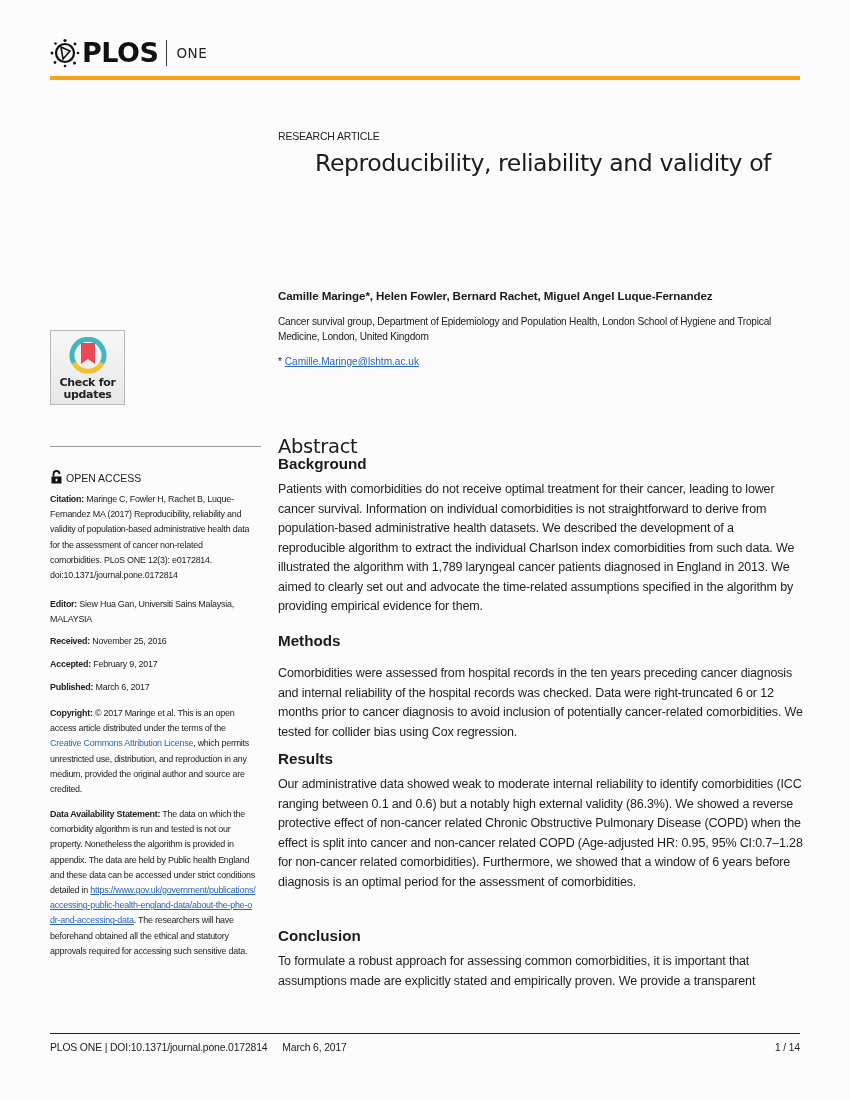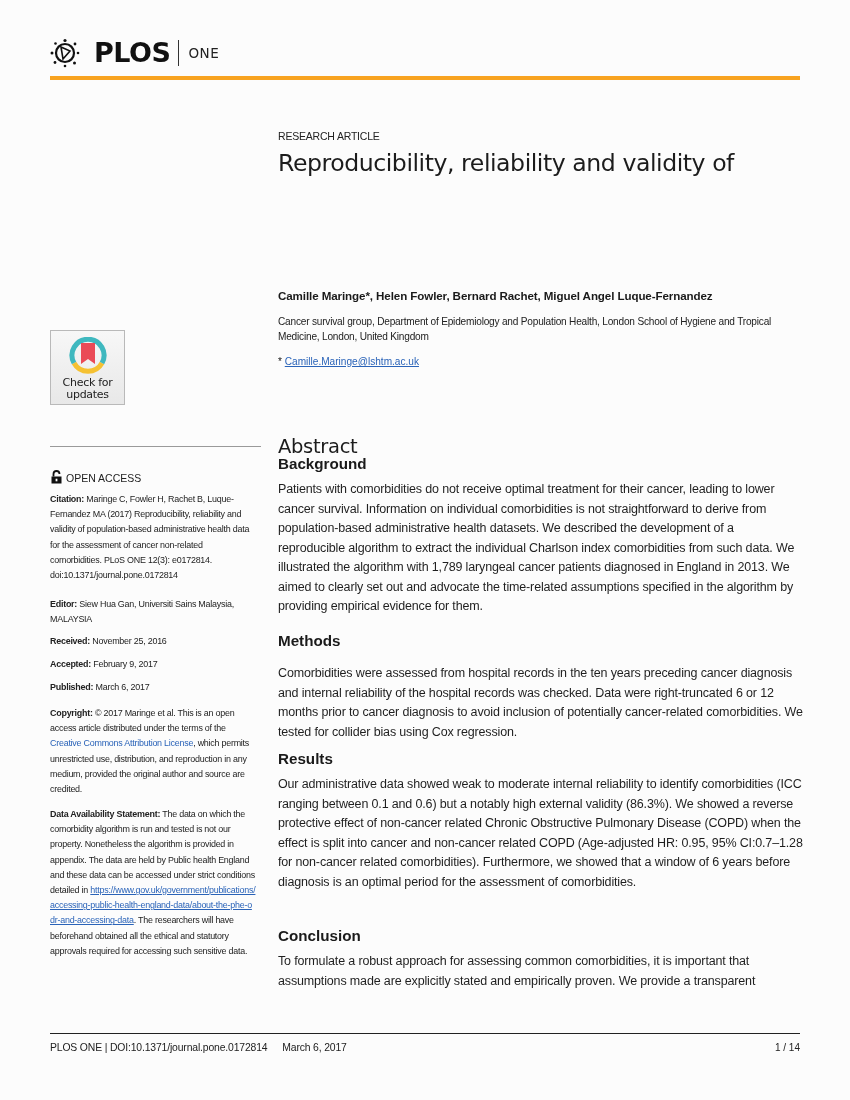--- a/index.html
+++ b/index.html
@@ -3,41 +3,41 @@
   <meta charset="utf-8">
   <style>
     html, body { margin: 0; padding: 0; }
     body {
       width: 850px; height: 1100px; background: #fcfcfc; position: relative; overflow: hidden;
       font-family: "Liberation Sans", "DejaVu Sans", sans-serif; color: #1a1a1a;
     }
     
     .logo { position: absolute; left: 50px; top: 36px; height: 34px; display: flex; align-items: center; }
     .logo-mark { width: 30px; height: 30px; }
-    .logo-plos { font-family: "DejaVu Sans", sans-serif; font-weight: bold; font-size: 27px; letter-spacing: -0.5px; color: #111; margin-left: 14px; line-height: 30px; }
+    .logo-plos { font-family: "DejaVu Sans", sans-serif; font-weight: bold; font-size: 27px; letter-spacing: -0.5px; color: #111; margin-left: 2px; line-height: 30px; }
     .logo-divider { width: 1px; height: 26px; background: #333; margin: 0 9px 0 8px; }
     .logo-one { font-family: "DejaVu Sans", sans-serif; font-size: 13.5px; color: #222; letter-spacing: 0.5px; }
     .orange-rule { position: absolute; left: 50px; top: 76px; width: 750px; height: 4px; background: #f8a320; }
 
     
     .crossmark { position: absolute; left: 50px; top: 330px; width: 75px; height: 75px; border: 1px solid #b9b9b9; background: linear-gradient(#f7f7f7, #e8e8e8); box-sizing: border-box; }
     .crossmark svg { position: absolute; left: 15px; top: 6px; }
-    .crossmark-text { position: absolute; left: 0; right: 0; top: 46px; text-align: center; font-size: 11px; line-height: 11.5px; font-weight: normal; color: #222; font-family: "DejaVu Sans", sans-serif; letter-spacing: -0.3px; }
+    .crossmark-text { position: absolute; left: 0; right: 0; top: 46px; text-align: center; font-size: 11px; line-height: 11.5px; font-weight: bold; color: #222; font-family: "DejaVu Sans", sans-serif; letter-spacing: -0.3px; }
     .side-rule { position: absolute; left: 50px; top: 446px; width: 211px; height: 1px; background: #9a9a9a; }
     .open-access { position: absolute; left: 51px; top: 470px; display: flex; align-items: flex-end; font-size: 10.5px; color: #222; }
     .open-access svg { margin-right: 4px; }
     .side-block { position: absolute; left: 50px; width: 215px; font-family: "Liberation Sans", sans-serif; font-size: 9.3px; line-height: 15.2px; color: #222; letter-spacing: -0.25px; transform: scaleX(0.96); transform-origin: left top; }
     .side-block b { font-weight: bold; }
     .side-block a { color: #2a63b8; text-decoration: none; }
     .side-block a.ul { text-decoration: underline; }
 
     
     .main { position: absolute; left: 278px; width: 530px; }
     .article-type { top: 130px; font-size: 10.5px; color: #222; letter-spacing: -0.2px; }
-    .title { top: 148px; font-family: "DejaVu Sans", sans-serif; font-size: 23.6px; line-height: 31.5px; color: #1c1c1c; letter-spacing: -0.45px; }
+    .title { top: 148px; font-family: "DejaVu Sans", sans-serif; font-size: 23.6px; line-height: 31.5px; color: #1c1c1c; letter-spacing: -0.45px; text-align: center; }
     .authors { top: 289px; font-size: 11.6px; font-weight: bold; color: #1a1a1a; letter-spacing: -0.1px; }
     .affil { top: 315px; font-size: 10.1px; line-height: 14.5px; color: #222; letter-spacing: -0.2px; width: 520px; }
     .email { top: 356px; font-size: 10.1px; color: #222; }
     .email a { color: #2a63b8; text-decoration: underline; }
     .abstract-h { top: 403px; font-family: "DejaVu Sans", sans-serif; font-size: 19.5px; color: #1c1c1c; letter-spacing: -0.3px; margin-top: 32px; }
     .sec-h { font-size: 15.2px; font-weight: bold; color: #1a1a1a; }
     .sec-p { font-size: 12.5px; line-height: 19.5px; color: #1f1f1f; letter-spacing: -0.15px; width: 525px; }
 
     
     .footer-rule { position: absolute; left: 50px; top: 1033px; width: 750px; height: 1px; background: #222; }

